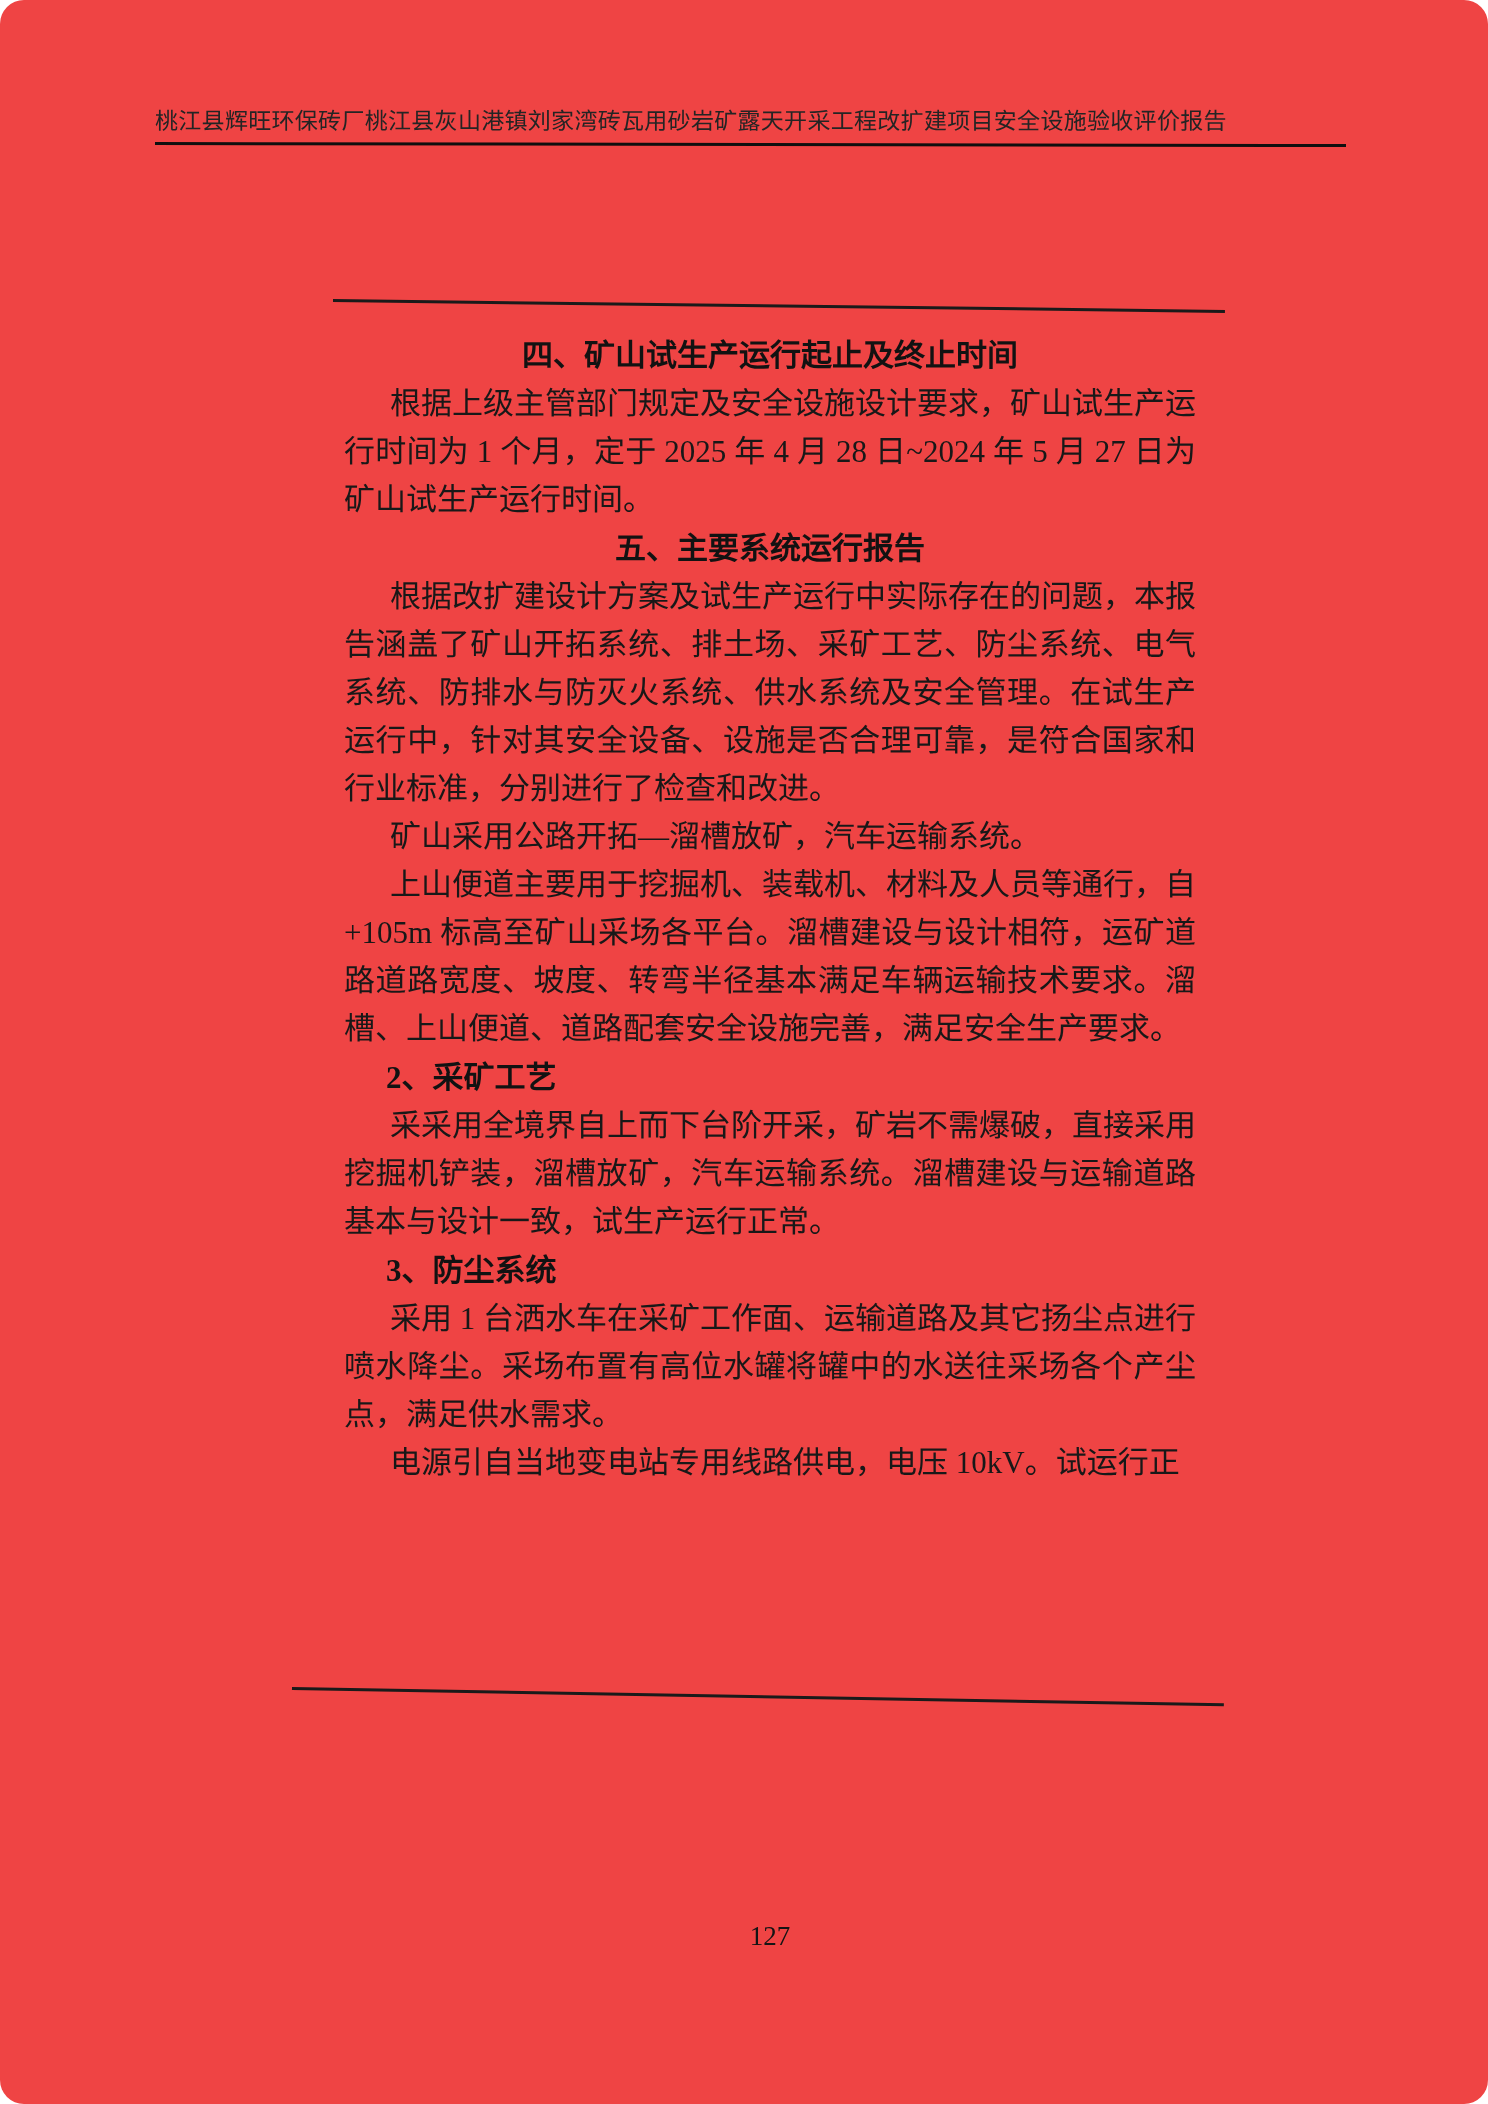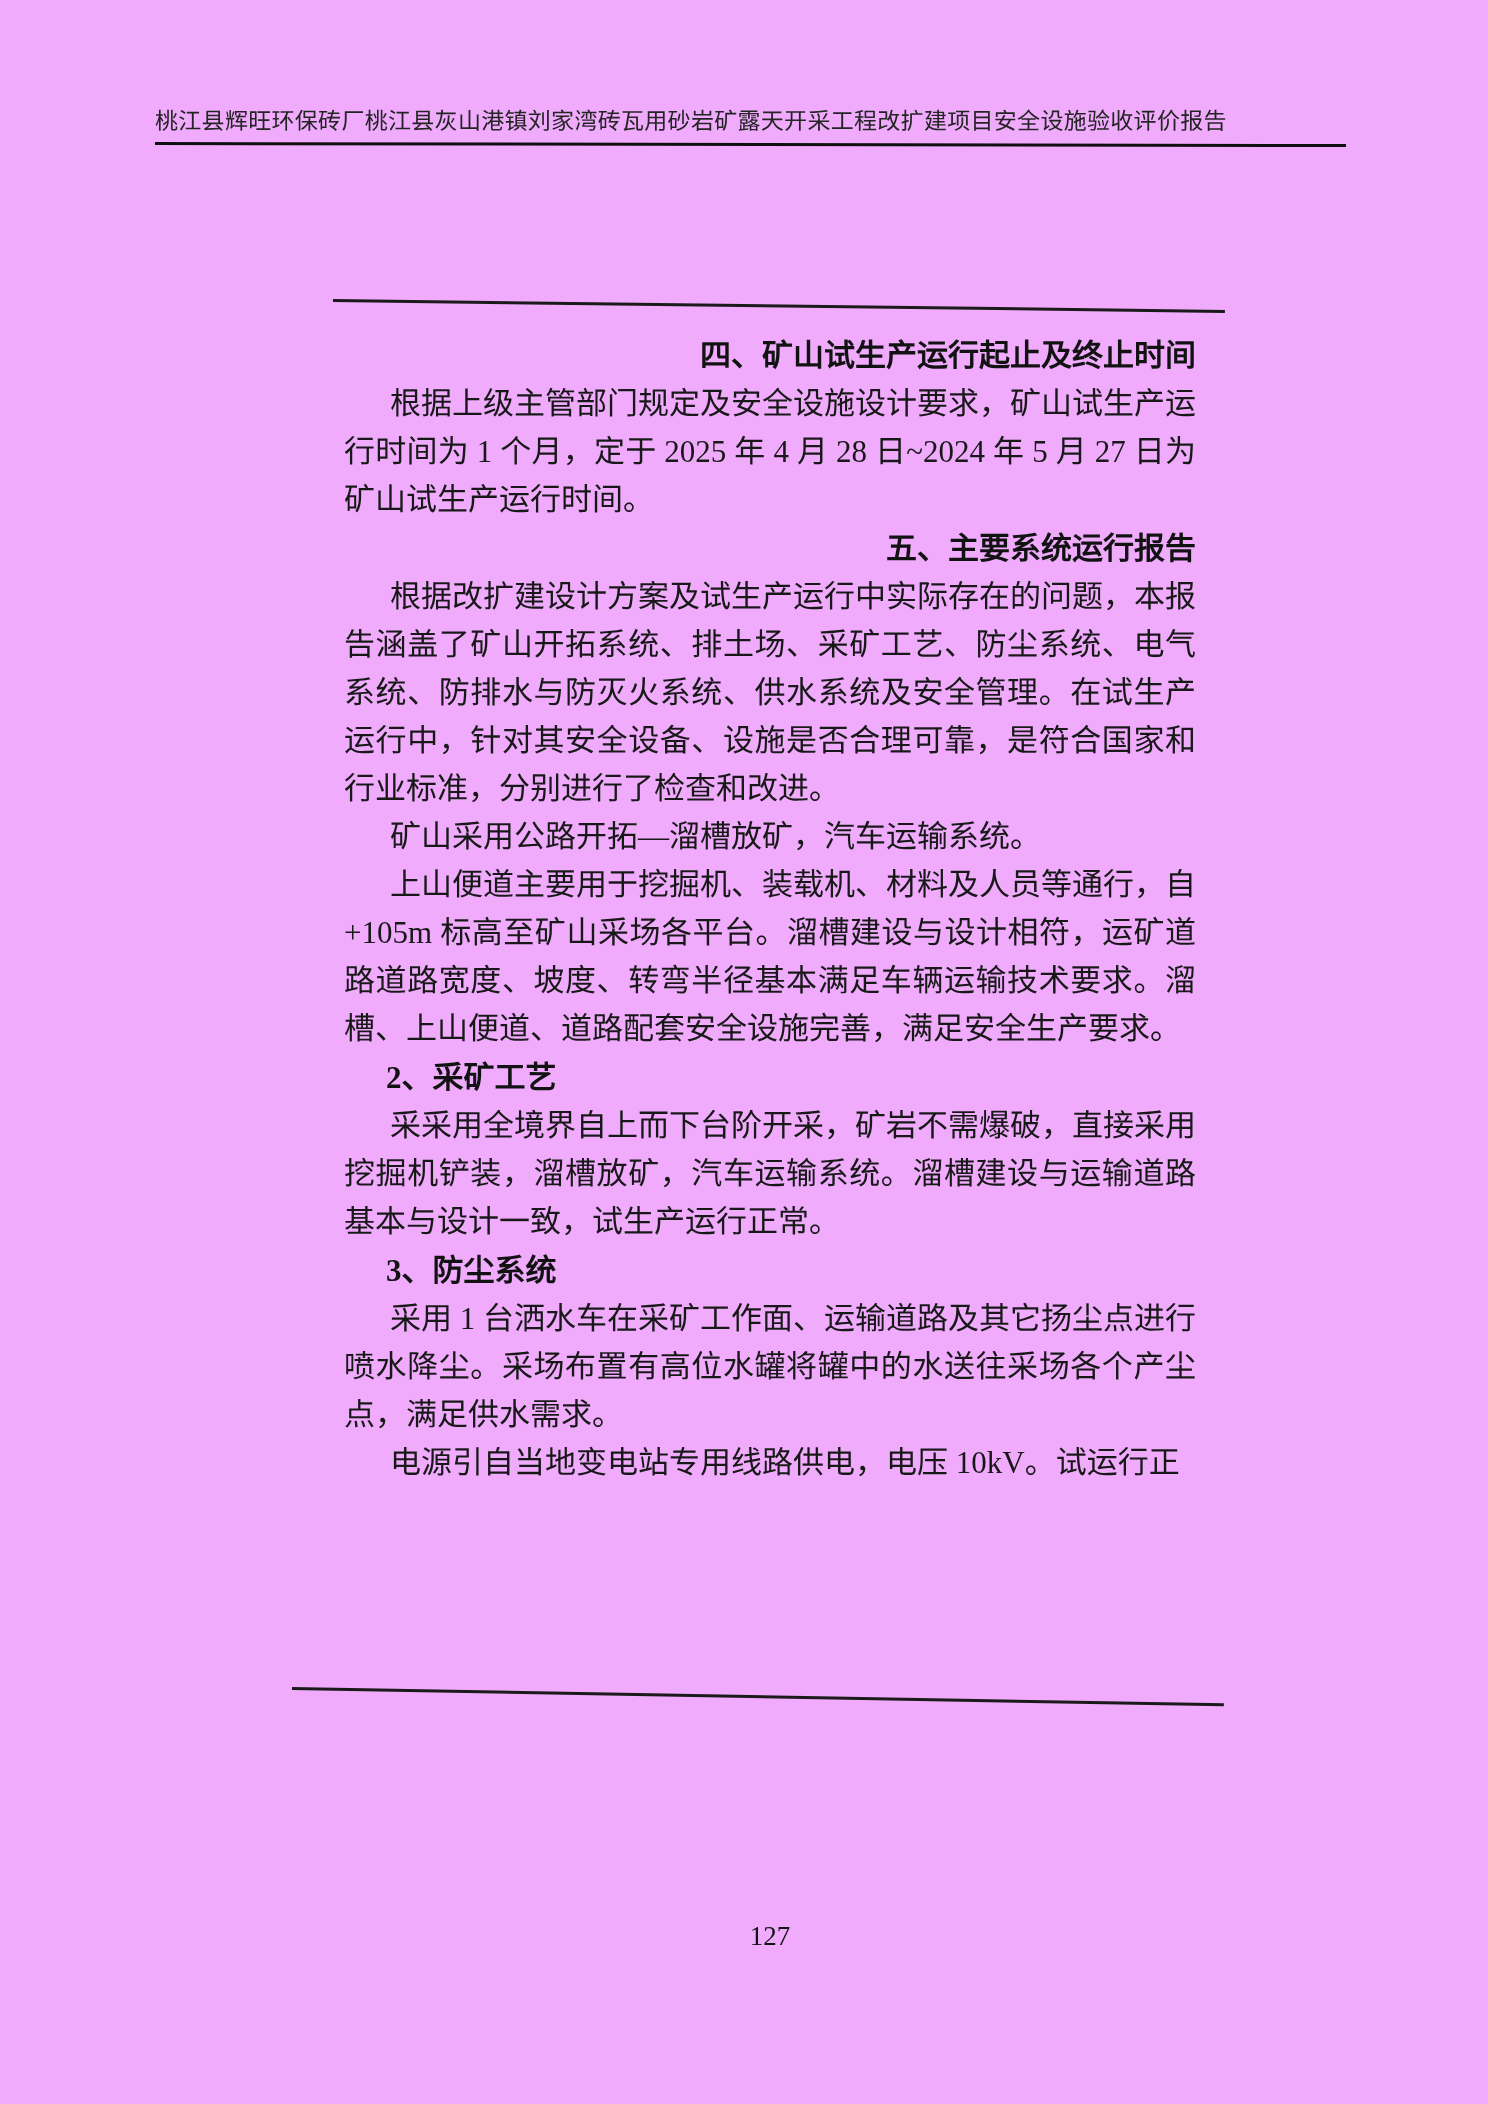--- a/index.html
+++ b/index.html
@@ -5,23 +5,24 @@
   html, body { margin: 0; padding: 0; }
   body {
     width: 1488px; height: 2104px;
     background: #ffffff;
     font-family: "Liberation Serif", "DejaVu Serif", serif;
     position: relative;
     -webkit-font-smoothing: antialiased;
   }
   .page {
     position: absolute; inset: 0;
-    background: #f0abfc;
+    background: #ef4444;
     color: #1b1b1b;
     overflow: hidden;
+    border-radius: 24px;
   }
   
   .running-header-text {
     position: absolute;
     left: 155px; top: 102px;
     width: 1200px;
     font-size: 23px;
     letter-spacing: 0.3px;
     color: #242424;
     white-space: nowrap;
@@ -61,21 +62,21 @@
     text-align: justify;
     color: #181818;
     overflow-wrap: break-word;
   }
   .sec-heading {
     margin: 0;
     font-size: 31px;
     font-weight: bold;
     line-height: 49px;
     color: #121212;
-    text-align: right;
+    text-align: center;
   }
   .sub-heading {
     margin: 0;
     font-size: 31px;
     font-weight: bold;
     line-height: 49px;
     color: #121212;
     text-indent: 42px;
     text-align: left;
   }

